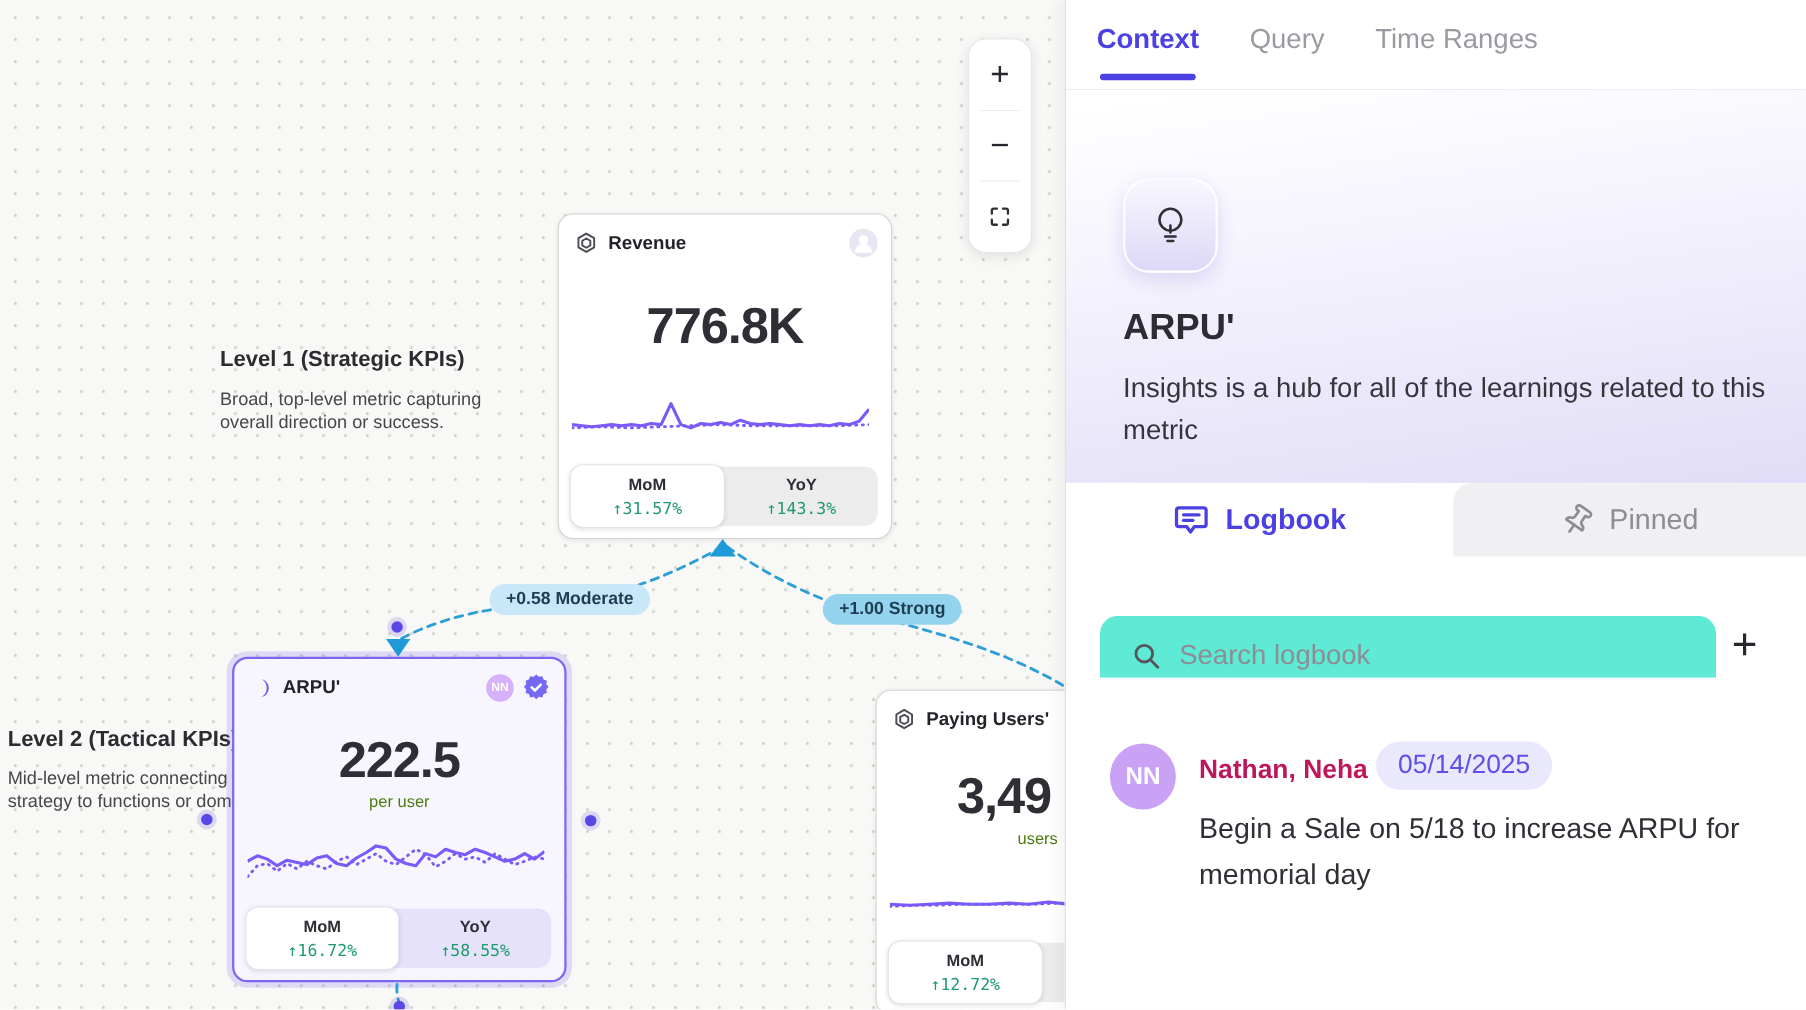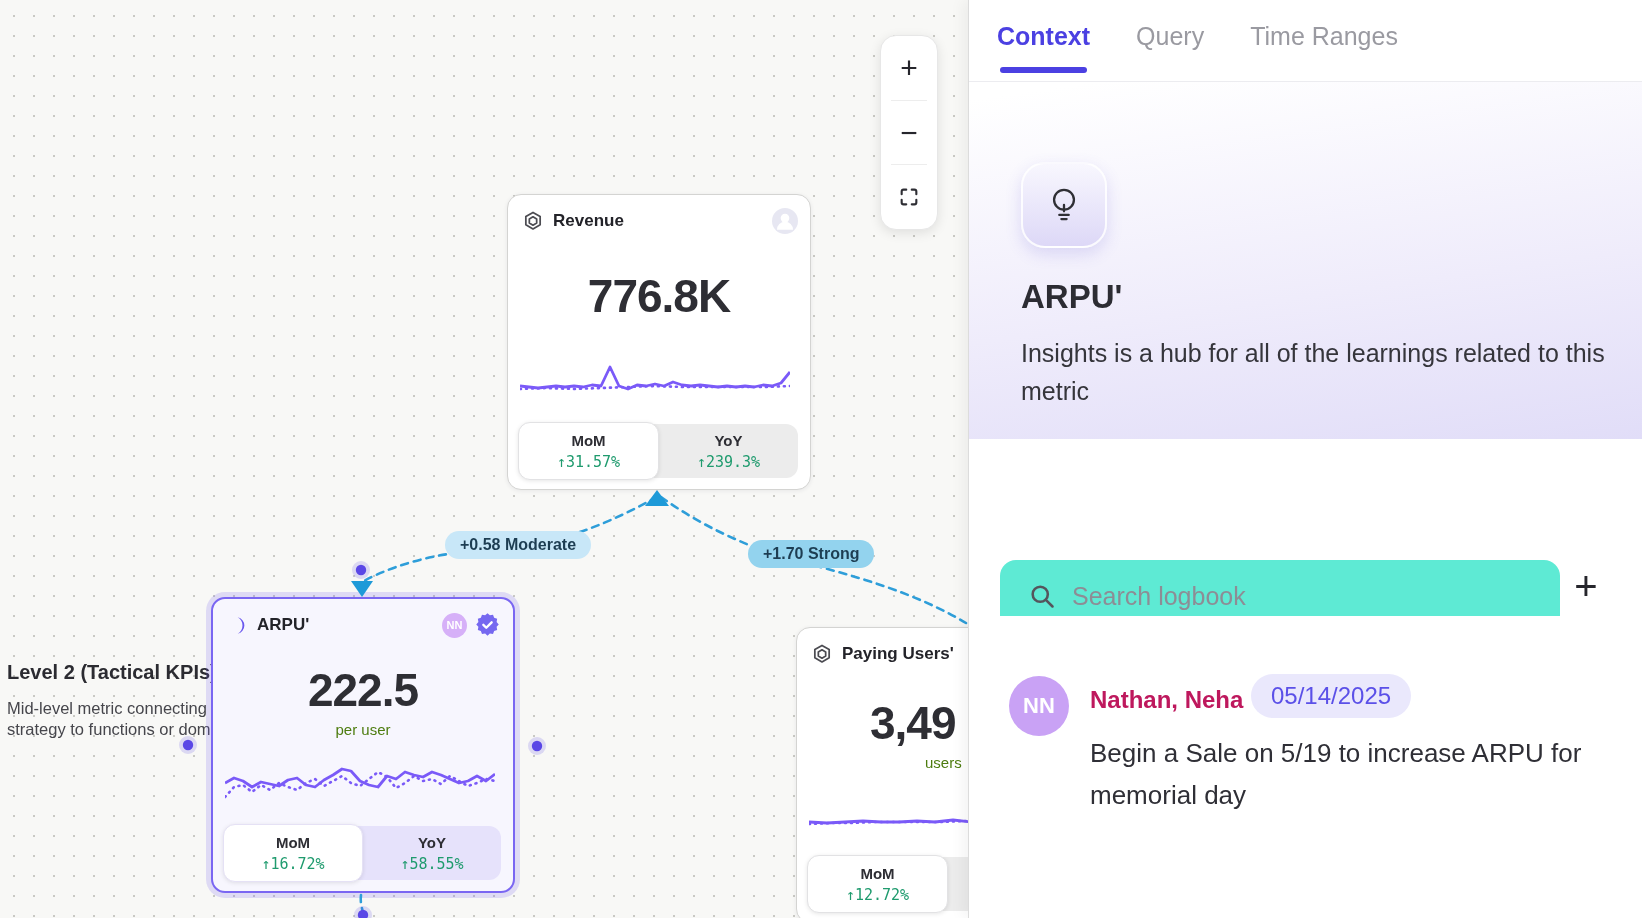--- a/index.html
+++ b/index.html
@@ -98,20 +98,25 @@
 
   svg { display:block; }
 </style>
 </head>
 <body>
 
 <div id="app">
 
   <div id="canvas">
 
+    <div class="lvl" style="left:200px; top:316px; width:260px;">
+      <h3>Level 1 (Strategic KPIs)</h3>
+      <p>Broad, top-level metric capturing
+overall direction or success.</p>
+    </div>
     <div class="lvl" style="left:7px; top:661px; width:260px;">
       <h3>Level 2 (Tactical KPIs)</h3>
       <p>Mid-level metric connecting
 strategy to functions or domains.</p>
     </div>
 
     <div class="kcard" style="left:507px; top:194px;">
       <div class="hdr">
         <span>
           <svg width="22" height="22" viewBox="0 0 24 24" fill="none" stroke="#4c4c52" stroke-width="1.9" stroke-linejoin="round">
@@ -134,21 +139,21 @@
         <polyline fill="none" stroke="#7a5af8" stroke-width="2.6" stroke-dasharray="1 5" stroke-linecap="round" points="0,36 27,35 54,36 81,35 108,34 135,33 162,34 189,34 216,34 243,34 270,33"></polyline>
         <polyline fill="none" stroke="#7a5af8" stroke-width="2.8" stroke-linejoin="round" points="0,33 9,34 18,35 27,34 36,33 45,34 54,33 63,34 72,32 81,33 90,14 99,33 108,36 117,32 126,33 135,31 144,33 153,29 162,32 171,33 180,32 189,33 198,34 207,33 216,34 225,33 234,34 243,32 252,33 261,30 270,19"></polyline>
       </svg>
       <div class="seg gray">
         <div class="seg-half on">
           <span class="seg-label">MoM</span>
           <span class="seg-value">↑31.57%</span>
         </div>
         <div class="seg-half">
           <span class="seg-label">YoY</span>
-          <span class="seg-value">↑239.3%</span>
+          <span class="seg-value">↑143.3%</span>
         </div>
       </div>
     </div>
 
     <div class="kcard selected" style="left:211px; top:597px;">
       <div class="hdr">
         <span>
           <svg width="21" height="21" viewBox="0 0 24 24">
               <path d="M12.2 2.6a9.6 9.6 0 0 1 0 18.8A10.8 10.8 0 0 0 12.2 2.6z" fill="#6a58ee"></path>
             </svg>
@@ -225,21 +230,21 @@
         <circle cx="537" cy="746" r="9" fill="rgba(90,71,230,.18)"></circle>
           <circle cx="537" cy="746" r="5.2" fill="#5a47e6"></circle>
       </g>
       <g>
         <circle cx="363" cy="915" r="9" fill="rgba(90,71,230,.18)"></circle>
           <circle cx="363" cy="915" r="5.2" fill="#5a47e6"></circle>
       </g>
     </svg>
 
     <div class="edge-label moderate" style="left:445px; top:531px;">+0.58 Moderate</div>
-    <div class="edge-label strong" style="left:748px; top:540px;">+1.70 Strong</div>
+    <div class="edge-label strong" style="left:748px; top:540px;">+1.00 Strong</div>
 
     <div id="zoom-toolbar">
       <div class="ztool">+</div>
       <div class="zdiv"></div>
       <div class="ztool">−</div>
       <div class="zdiv"></div>
       <div class="ztool">
         <span>
           <svg width="22" height="22" viewBox="0 0 24 24" fill="none" stroke="#2e2e34" stroke-width="2.3" stroke-linecap="round">
             <path d="M4 9V6a2 2 0 0 1 2-2h3"></path>
@@ -268,37 +273,58 @@
             <path d="M22 22v6"></path>
             <path d="M17.5 31.5h9"></path>
             <path d="M19.5 35.5h5"></path>
           </svg>
         </span>
       </div>
       <div id="metric-title">ARPU'</div>
       <div id="metric-desc">Insights is a hub for all of the learnings related to this metric</div>
     </div>
 
+    <div id="subtabs">
+      <div class="subtab" id="subtab-logbook">
+        <span>
+          <svg width="34" height="34" viewBox="0 0 24 24" fill="none" stroke="#4b40e2" stroke-width="2.1" stroke-linecap="round" stroke-linejoin="round">
+            <path d="M4 4h16a1.5 1.5 0 0 1 1.5 1.5v9A1.5 1.5 0 0 1 20 16h-6l-2.5 3.5L9 16H4a1.5 1.5 0 0 1-1.5-1.5v-9A1.5 1.5 0 0 1 4 4z"></path>
+            <path d="M7 8.5h10"></path>
+              <path d="M7 12h6"></path>
+          </svg>
+        </span>
+        <span class="subtab-label">Logbook</span>
+      </div>
+      <div class="subtab" id="subtab-pinned">
+        <span>
+          <svg width="30" height="30" viewBox="0 0 24 24" fill="none" stroke="#8d8d94" stroke-width="2" stroke-linecap="round" stroke-linejoin="round" style="transform:rotate(35deg);">
+            <path d="M12 16v6"></path>
+            <path d="M9 10.8a2 2 0 0 1-1.1 1.8l-1.8.9A2 2 0 0 0 5 15.3V16h14v-.7a2 2 0 0 0-1.1-1.8l-1.8-.9A2 2 0 0 1 15 10.8V6h1a2 2 0 0 0 0-4H8a2 2 0 0 0 0 4h1z"></path>
+          </svg>
+        </span>
+        <span class="subtab-label">Pinned</span>
+      </div>
+    </div>
 
     <div id="search-row">
       <div id="search-box">
         <span>
           <svg width="28" height="28" viewBox="0 0 24 24" fill="none" stroke="#55555c" stroke-width="2.2" stroke-linecap="round">
             <circle cx="10.5" cy="10.5" r="6.5"></circle>
               <path d="M15.5 15.5L21 21"></path>
           </svg>
         </span>
         <input type="text" placeholder="Search logbook" style="">
       </div>
       <div id="add-entry">+</div>
     </div>
 
     <div id="entries">
       <div class="entry">
         <div class="entry-avatar">NN</div>
         <div class="entry-author">Nathan, Neha</div>
         <div class="entry-date">05/14/2025</div>
-        <div class="entry-note">Begin a Sale on 5/19 to increase ARPU for memorial day</div>
+        <div class="entry-note">Begin a Sale on 5/18 to increase ARPU for memorial day</div>
       </div>
     </div>
   </div>
 
 </div>
 
 </body></html>

